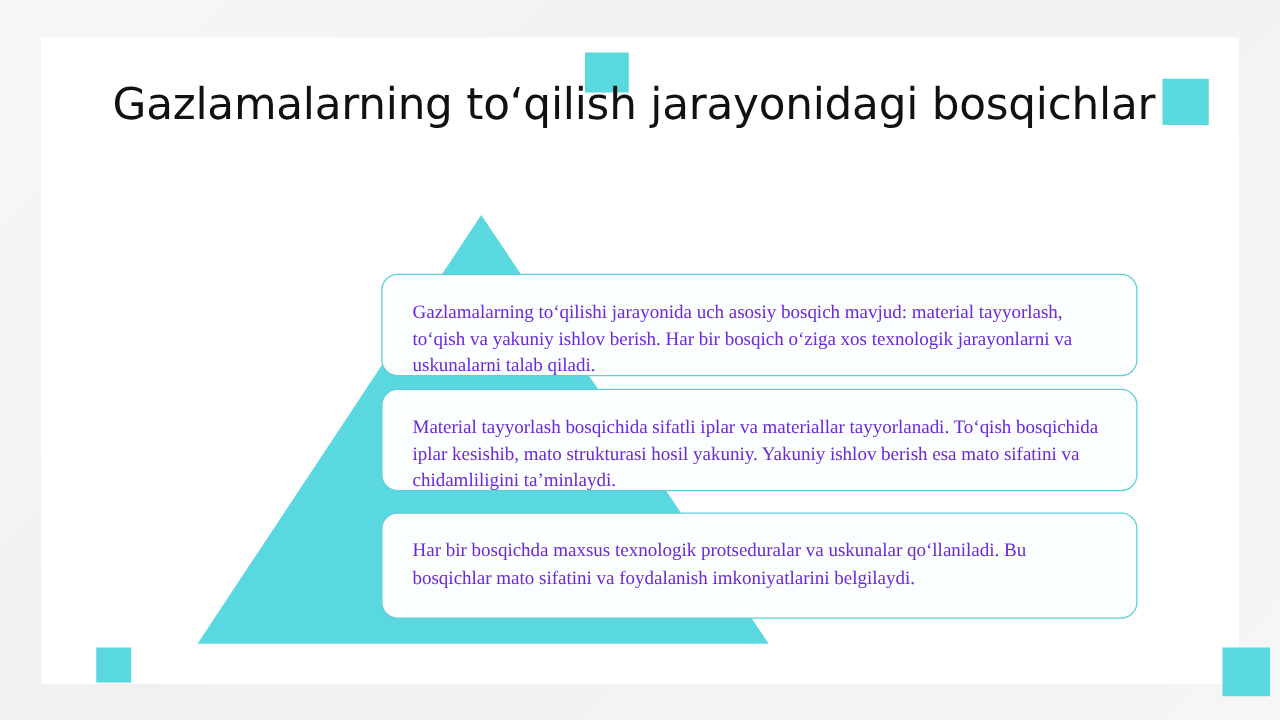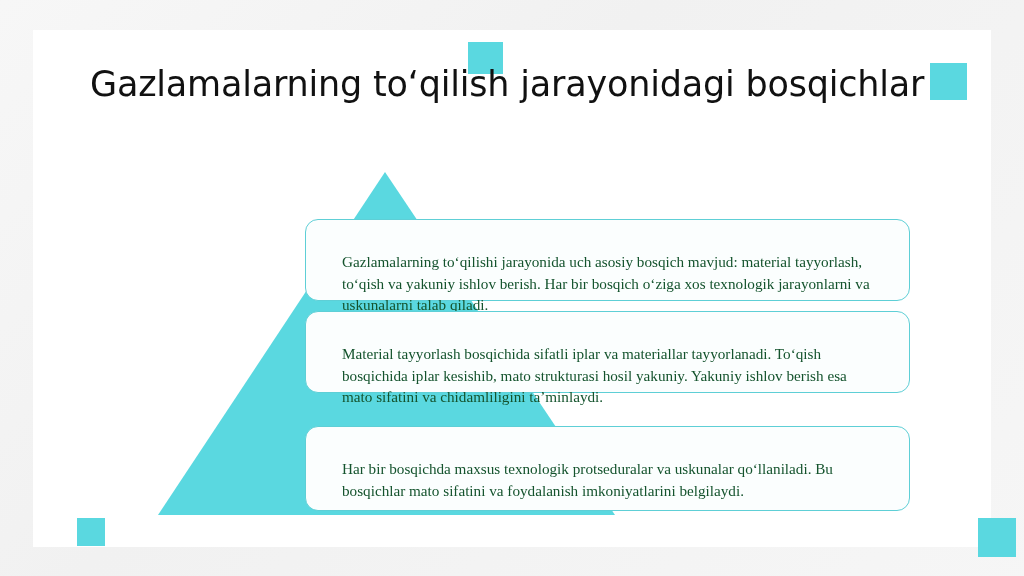--- a/index.html
+++ b/index.html
@@ -94,28 +94,28 @@
     left: 305px;
     width: 605px;
     box-sizing: border-box;
     border: 1.4px solid #5ecfd6;
     border-radius: 13px;
     background: #fbfefe;
     padding: 15px 20px 14px 20px;
   }
   #content-card-1 { top: 219px; height: 82px; }
   #content-card-2 { top: 311px; height: 82px; }
-  #content-card-3 { top: 426px; height: 85px; }
+  #content-card-3 { top: 410px; height: 85px; }
 
   .card-text {
     font-family: "Liberation Serif", "DejaVu Serif", serif;
     font-size: 15.2px;
     line-height: 1.42;
-    color: #14532d;
-    margin: 16px;
+    color: #6d28d9;
+    margin: 4px;
     text-align: left;
   }
 </style>
 </head>
 <body>
 
 <div id="slide-root">
 
   <div id="slide-canvas"></div>
 

